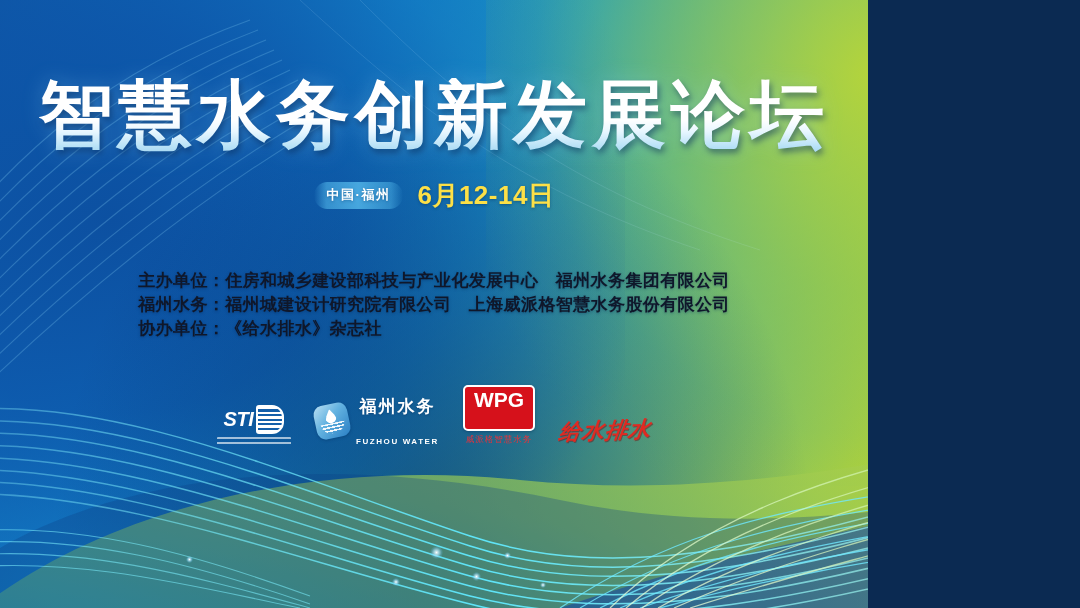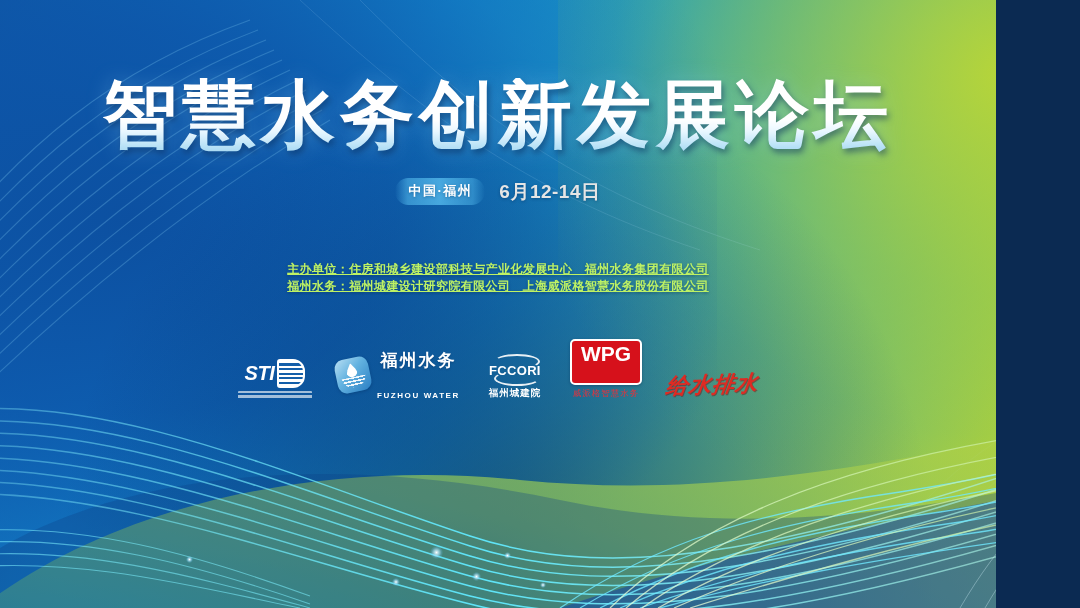--- a/index.html
+++ b/index.html
@@ -6,21 +6,21 @@
     margin: 0;
     padding: 0;
     background: #0b2a52;
   }
   body {
     font-family: "Liberation Sans", "DejaVu Sans", sans-serif;
   }
 
   #poster {
     position: relative;
-    width: 996px;
+    width: 868px;
     height: 608px;
     overflow: hidden;
     background: #1678c2;
   }
 
   
   .bg-base {
     position: absolute;
     inset: 0;
     background:
@@ -129,40 +129,39 @@
     border-radius: 14px;
     background: linear-gradient(90deg,
       rgba(86,186,238,0.0) 0%,
       rgba(86,190,240,0.55) 14%,
       rgba(92,196,244,0.72) 50%,
       rgba(86,190,240,0.45) 86%,
       rgba(86,186,238,0.0) 100%);
     text-shadow: 0 1px 3px rgba(6,44,92,0.40);
   }
   .subtitle-date {
-    font-size: 19px;
-    font-weight: bold;
-    color: #e5e5e5;
+    font-size: 26px;
+    font-weight: bold;
+    color: #fde047;
     letter-spacing: 0.5px;
     text-shadow: 0 1px 3px rgba(6,44,92,0.45);
   }
 
   .orgs {
     margin-top: 56px;
     text-align: left;
     white-space: nowrap;
   }
   .org-line {
-    font-size: 12px;
+    font-size: 17px;
     font-weight: bold;
     line-height: 1.42;
-    color: #bef264;
+    color: #0f172a;
     letter-spacing: 0.4px;
     text-shadow: 0 1px 3px rgba(5,40,88,0.45);
-    text-decoration: underline;
   }
 
   
   .logos {
     margin-top: 44px;
     display: flex;
     align-items: flex-end;
     gap: 24px;
   }
   .logo {
@@ -422,20 +421,21 @@
     <div class="title">智慧水务创新发展论坛</div>
 
     <div class="subtitle-row">
       <span class="subtitle-place">中国·福州</span>
       <span class="subtitle-date">6月12-14日</span>
     </div>
 
     <div class="orgs">
       <div class="org-line">主办单位：住房和城乡建设部科技与产业化发展中心　福州水务集团有限公司</div>
       <div class="org-line">福州水务：福州城建设计研究院有限公司　上海威派格智慧水务股份有限公司</div>
+      <div class="org-line">协办单位：《给水排水》杂志社</div>
     </div>
 
     <div class="logos">
 
       <div class="logo">
         <div class="stid">
           <div class="stid-main">
             <span class="stid-sti">STI</span>
             <span class="stid-d"></span>
           </div>
@@ -449,30 +449,20 @@
             <span class="fz-drop"></span>
             <span class="fz-wave"></span>
           </span>
           <span class="fz-text">
             <span class="fz-cn">福州水务</span>
             <span class="fz-en">FUZHOU WATER</span>
           </span>
         </div>
       </div>
 
-      <div class="logo">
-        <div class="fc">
-          <span class="fc-mark">
-            <span class="fc-arc top"></span>
-            <span class="fc-word">FCCORI</span>
-            <span class="fc-arc bot"></span>
-          </span>
-          <span class="fc-cn">福州城建院</span>
-        </div>
-      </div>
 
       <div class="logo">
         <div class="wpg">
           <span class="wpg-box">
             <span class="wpg-word">WPG</span>
           </span>
           <span class="wpg-cn">威派格智慧水务</span>
         </div>
       </div>
 

